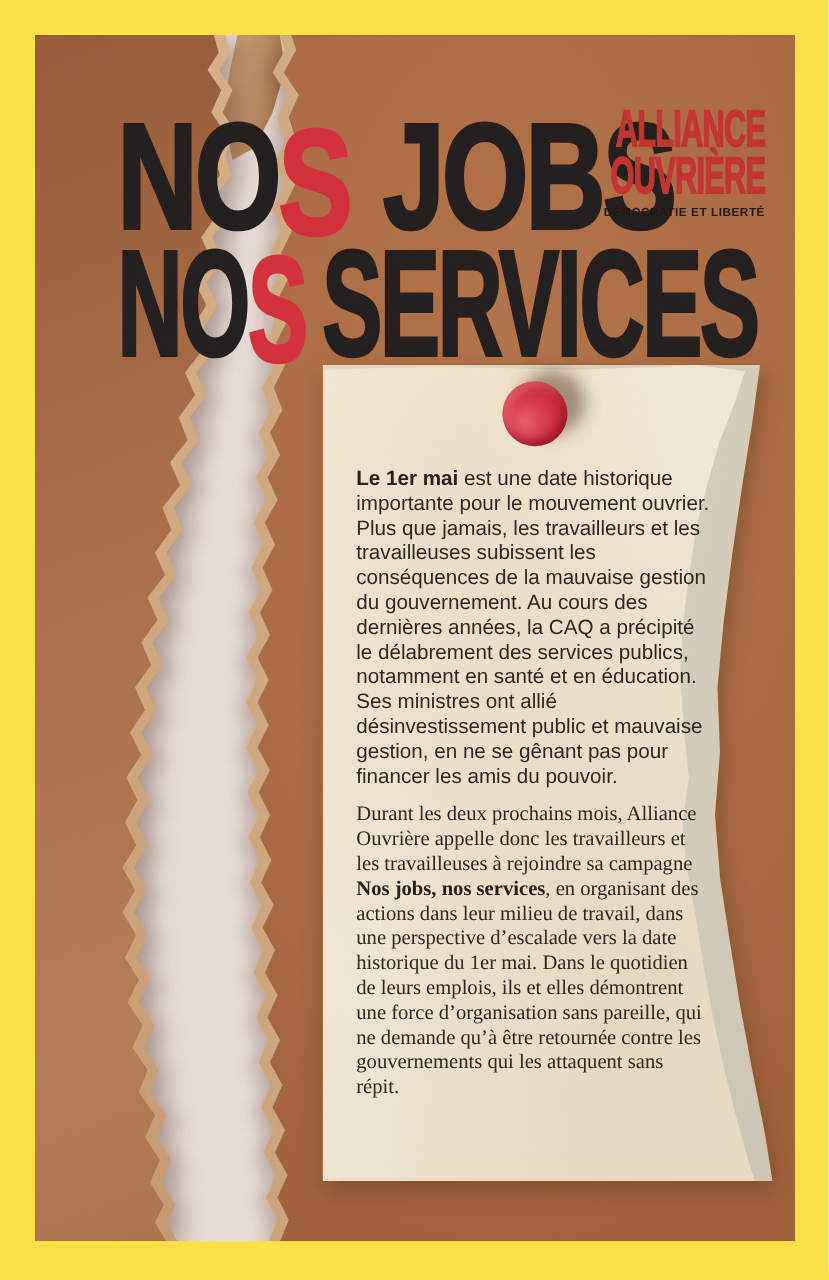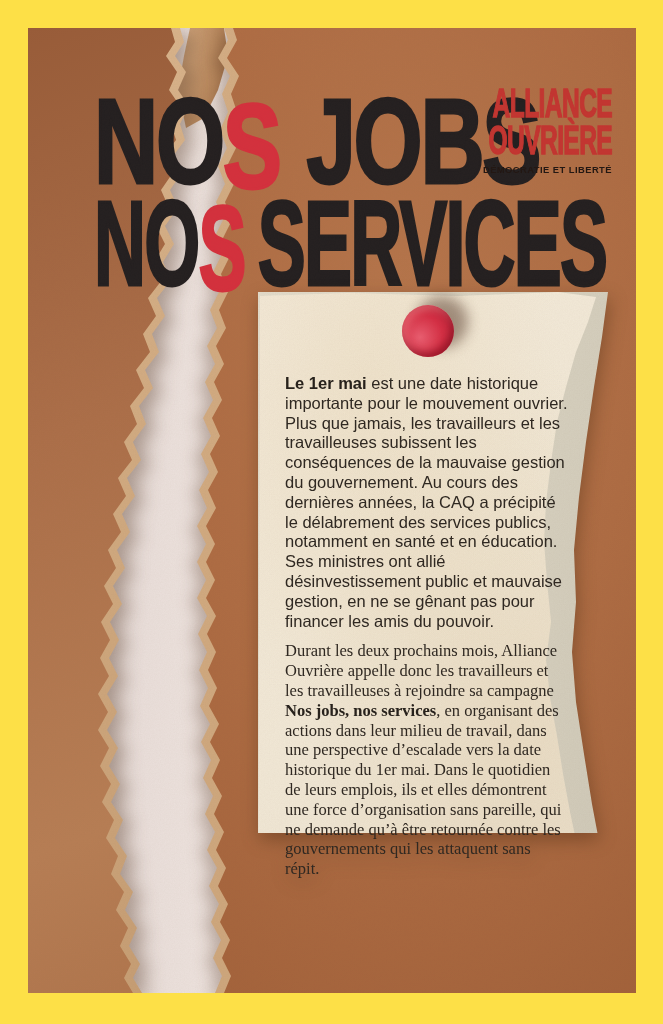--- a/index.html
+++ b/index.html
@@ -42,21 +42,21 @@
 
   
   .logo{position:absolute;right:24px;top:57px;z-index:4;text-align:right;}
   .logo-line{display:block;font-size:41px;line-height:.90;font-weight:700;color:#c43531;
     letter-spacing:-1px;transform:scaleX(.60);transform-origin:right top;white-space:nowrap;
     -webkit-text-stroke:1.4px currentColor;}
   .logo-tagline{display:block;margin-top:5px;font-size:9.4px;font-weight:700;color:#211612;
     letter-spacing:.45px;white-space:nowrap;}
 
   
-  .note{position:absolute;left:230px;top:264px;width:362px;height:541px;z-index:5;
+  .note{position:absolute;left:230px;top:264px;width:362px;height:653px;z-index:5;
     filter:drop-shadow(2px 7px 9px rgba(70,38,16,.40));}
   .note-fiber{position:absolute;inset:0;
     background:linear-gradient(100deg,#e3dccb 0%,#d9d3c2 55%,#cfc9b8 100%);
     clip-path:polygon(0px 0px,350px 0px,344px 45px,336px 95px,328px 150px,321px 205px,316px 258px,318px 310px,314px 360px,318px 410px,326px 462px,334px 512px,344px 565px,354px 615px,360px 653px,0px 653px);}
   .note-paper{position:absolute;inset:0;
     background:
       radial-gradient(ellipse at 30% 20%,rgba(229,210,174,.35) 0%,rgba(229,210,174,0) 55%),
       radial-gradient(ellipse at 70% 80%,rgba(220,198,160,.30) 0%,rgba(220,198,160,0) 60%),
       linear-gradient(135deg,#f5ecdc 0%,#f1e8d6 55%,#ecE2cf 100%);
     clip-path:polygon(2px 4px,90px 1px,200px 4px,300px 0px,338px 5px,330px 30px,318px 60px,308px 95px,299px 130px,293px 170px,288px 210px,286px 250px,289px 290px,293px 330px,288px 368px,292px 406px,299px 444px,305px 482px,312px 520px,320px 558px,330px 598px,340px 634px,346px 653px,0px 653px);}

